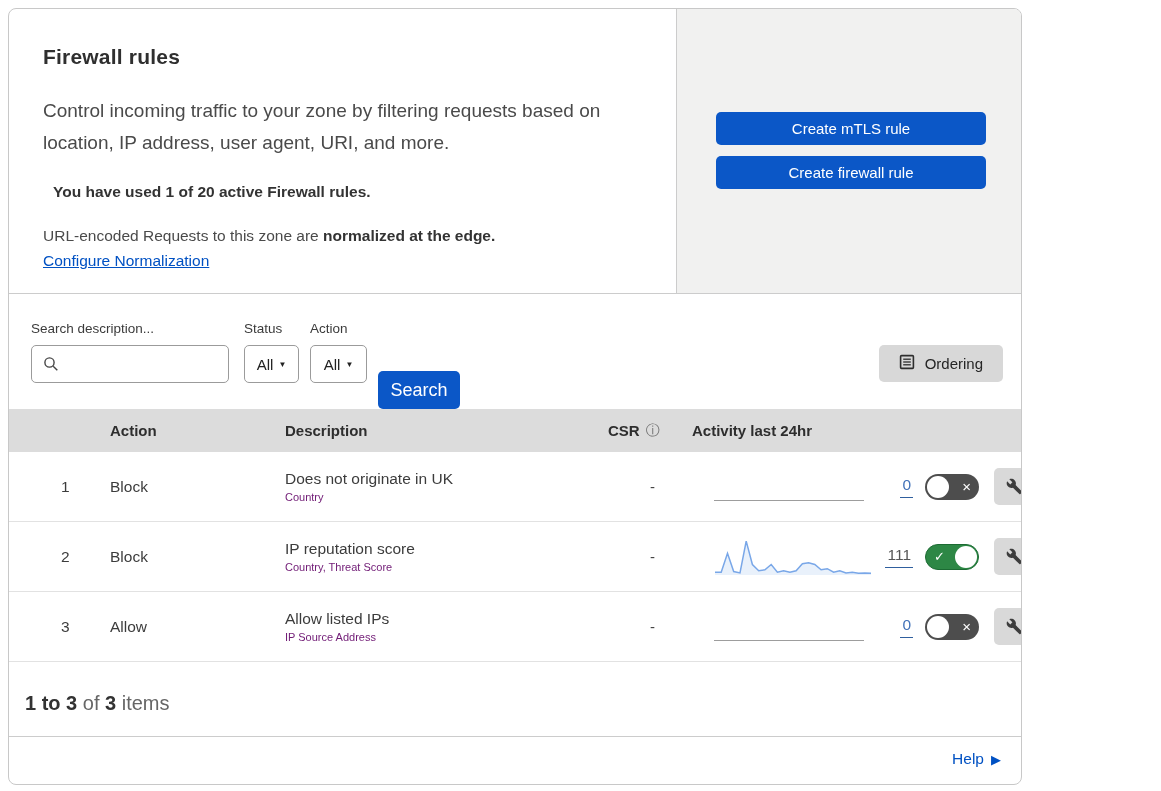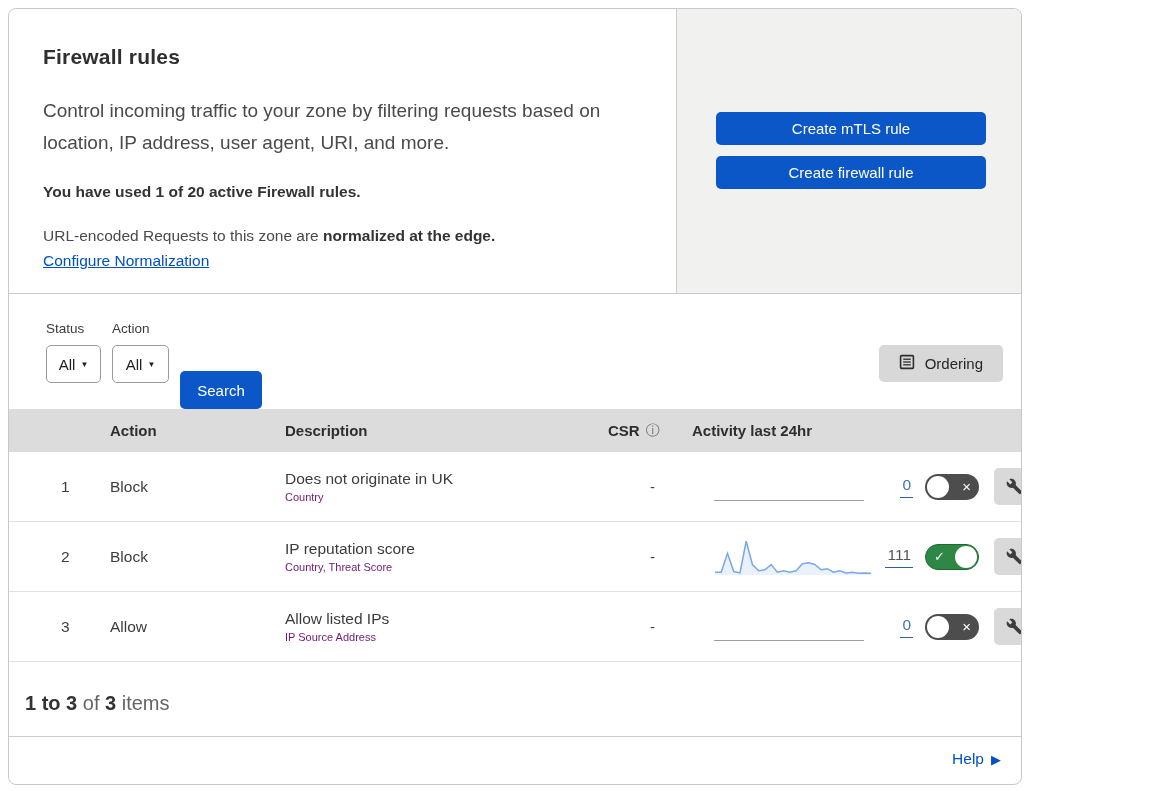--- a/index.html
+++ b/index.html
@@ -6,21 +6,21 @@
   html,body { width:1161px; height:791px; background:#fff;
     font-family:"Liberation Sans","DejaVu Sans",sans-serif; color:#333; }
   .card { position:absolute; left:8px; top:8px; width:1014px; height:777px;
     background:#fff; border:1px solid #c8c8c8; border-radius:8px; overflow:hidden; }
 
   
   .top { display:flex; height:285px; border-bottom:1px solid #cccccc; }
   .top-left { flex:1; padding:36px 40px 0 34px; }
   .page-title { font-size:21px; font-weight:600; color:#2f2f2f; letter-spacing:.2px; }
   .page-desc { margin-top:26px; font-size:19px; line-height:1.68; color:#4a4a4a; max-width:735px; }
-  .usage-line { margin-top:24px; font-size:15.5px; font-weight:700; color:#333; }
+  .usage-line { margin-top:24px; font-size:15.5px; font-weight:700; color:#333;margin-left:10px; }
   .norm-line { margin-top:26px; font-size:15.5px; color:#4a4a4a; }
   .norm-line b { color:#333; }
   .cfg-link { display:inline-block; margin-top:7px; font-size:15.5px; color:#0051c3;
     text-decoration:underline; cursor:pointer; }
   .top-right { width:345px; background:#f1f1f0; border-left:1px solid #cccccc; padding:103px 35px 0 39px; }
   .btn-primary { display:block; width:270px; height:33px; background:#0b57c7; color:#fff;
     border:none; border-radius:5px; font-size:15px; font-family:inherit; cursor:pointer; text-align:center; }
   .btn-primary + .btn-primary { margin-top:11px; }
 
   
@@ -29,21 +29,21 @@
   .flabel { font-size:13.5px; color:#3b3b3b; margin-bottom:9px; }
   .search-wrap { position:relative; width:198px; }
   .search-input { width:198px; height:38px; border:1px solid #9b9b9b; border-radius:5px;
     padding:0 10px 0 36px; font-size:15px; font-family:inherit; color:#222; background:#fff; }
   .search-icon { position:absolute; left:12px; top:11px; pointer-events:none; }
   .select-box { height:38px; border:1px solid #9b9b9b; border-radius:5px; background:#fff;
     display:flex; align-items:center; justify-content:center; font-size:15px; color:#222;
     cursor:pointer; gap:5px; }
   .caret { font-size:8px; color:#222; }
   .btn-search { height:38px; width:82px; margin-left:11px; align-self:flex-end; background:#0b57c7;
-    color:#fff; border:none; border-radius:5px; font-size:15px; font-family:inherit; cursor:pointer; }
+    color:#fff; border:none; border-radius:5px; font-size:18px; font-family:inherit; cursor:pointer; }
   .btn-ordering { position:absolute; right:18px; top:51px; height:37px; padding:0 20px;
     background:#d8d8d8; border:none; border-radius:5px; font-size:15px; color:#262626;
     font-family:inherit; display:flex; align-items:center; gap:10px; cursor:pointer; }
 
   
   .grid-row { display:grid; grid-template-columns:85px 173px 308px 94px 256px 1fr; align-items:center; }
   .thead { height:43px; background:#dcdcdc; font-size:15px; font-weight:600; color:#2e2e2e; }
   .th-action { padding-left:16px; }
   .th-desc { padding-left:18px; }
   .th-csr { padding-left:33px; display:flex; align-items:center; gap:6px; }
@@ -98,20 +98,32 @@
       <div class="norm-line"><span>URL-encoded Requests to this zone are </span><b>normalized at the edge.</b></div>
       <a class="cfg-link">Configure Normalization</a>
     </div>
     <div class="top-right">
       <button class="btn-primary"><span>Create mTLS rule</span></button>
       <button class="btn-primary"><span>Create firewall rule</span></button>
     </div>
   </div>
 
   <div class="filterbar">
+    <div class="fcol">
+      <label class="flabel">Search description...</label>
+      <div class="search-wrap">
+        <span class="search-icon">
+          <svg width="16" height="16" viewBox="0 0 16 16">
+              <circle cx="6.5" cy="6.5" r="4.6" fill="none" stroke="#444" stroke-width="1.4"></circle>
+              <line x1="10.2" y1="10.2" x2="14.3" y2="14.3" stroke="#444" stroke-width="1.4"></line>
+            </svg>
+        </span>
+        <input class="search-input" type="text" value="" style="">
+      </div>
+    </div>
     <div class="fcol" style="margin-left:15px;">
       <label class="flabel">Status</label>
       <div class="select-box" style="width:55px;">
         <span>All</span>
           <span class="caret">▼</span>
       </div>
     </div>
     <div class="fcol" style="margin-left:11px;">
       <label class="flabel">Action</label>
       <div class="select-box" style="width:57px;">

